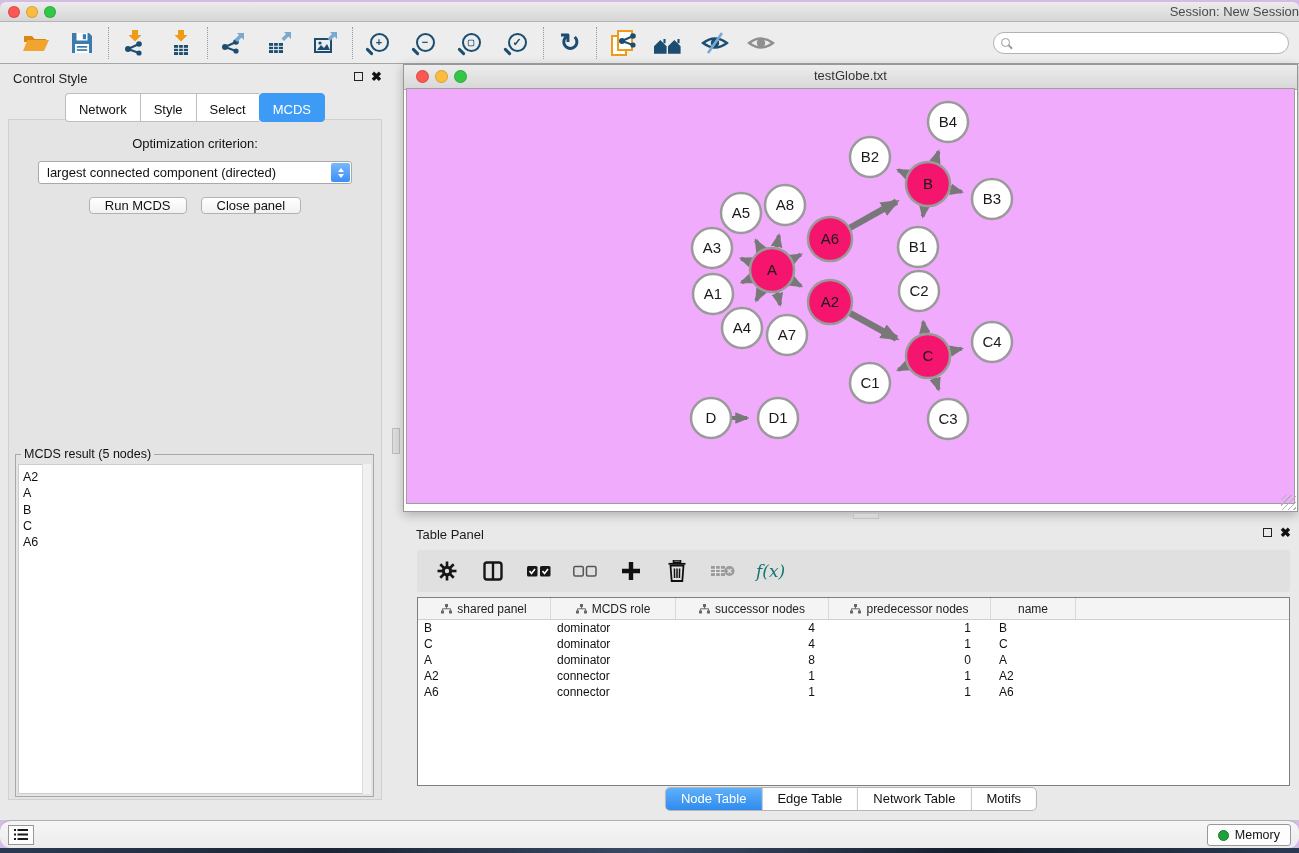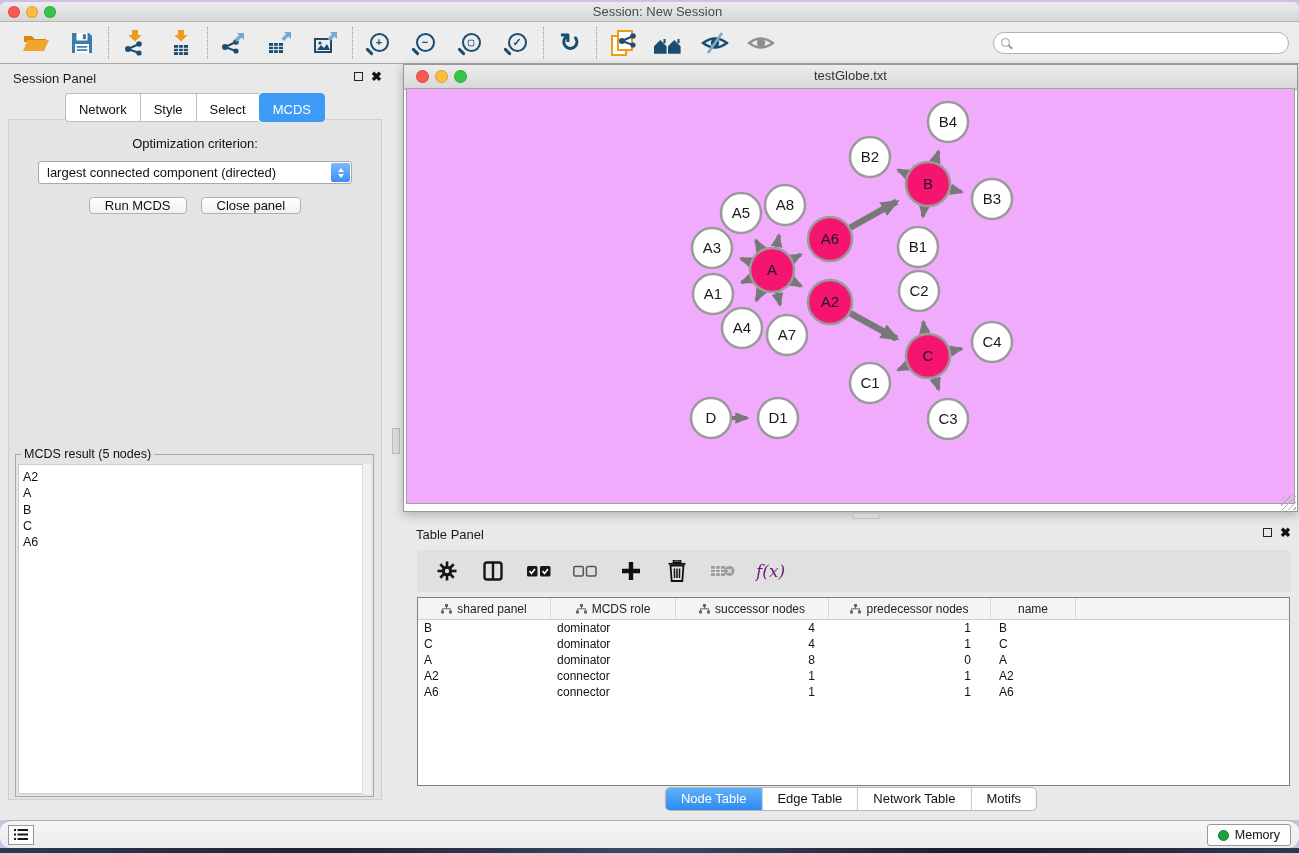--- a/index.html
+++ b/index.html
@@ -6,21 +6,21 @@
   html,body { width:1299px; height:853px; overflow:hidden;
               font-family:"Liberation Sans", sans-serif; background:#d4bce4; }
   .app { position:absolute; inset:0; }
 
   
   .titlebar { position:absolute; top:2px; left:0; right:0; height:20px;
     background:linear-gradient(#ececec,#d6d6d6); border-radius:6px 6px 0 0;
     border-bottom:1px solid #b5b5b5; }
   .tl { position:absolute; top:4px; width:12px; height:12px; border-radius:50%; border:1px solid rgba(0,0,0,.15); }
   .tl-red{ left:8px; background:#fc5753; } .tl-yellow{ left:26px; background:#fdbc40; } .tl-green{ left:44px; background:#33c748; }
-  .title-text { text-align:center; line-height:20px; font-size:13px; color:#4a4a4a;padding-left:16px; }
+  .title-text { text-align:right; line-height:20px; font-size:13px; color:#4a4a4a;padding-left:16px; }
 
   
   .toolbar { position:absolute; top:22px; left:0; right:0; height:42px; background:#ededed;
     border-bottom:1px solid #a6a6a6; display:flex; align-items:center; padding:0 10px; }
   .tb-group { display:flex; align-items:center; gap:14px; padding:0 10px; }
   .tb-sep { width:0; height:32px; border-left:1px dotted #9a9a9a; }
   .tb-icon { width:32px; height:32px; display:flex; align-items:center; justify-content:center; cursor:pointer; }
   .mag { position:relative; width:19px; height:19px; border:2.5px solid #1b4d71; border-radius:50%;
          display:flex; align-items:center; justify-content:center; }
   .mag i { font-style:normal; font-weight:bold; font-size:11px; color:#1b4d71; line-height:1; }
@@ -89,21 +89,21 @@
   .resize-grip { position:absolute; right:1px; bottom:1px; width:15px; height:15px;
     background:repeating-linear-gradient(135deg, transparent 0 3px, #b0b0b0 3px 4px); }
   .h-divider { position:absolute; top:448px; left:0; right:0; height:8px; }
   .h-grip { position:absolute; left:450px; top:1px; width:26px; height:6px; background:#d8d8d8; border:1px solid #c2c2c2; }
 
   
   .table-panel { position:absolute; top:456px; left:0; right:0; bottom:0; }
   .tp-toolbar { position:absolute; top:30px; left:14px; right:9px; height:42px; background:#e0e0e0;
     border-radius:3px; display:flex; align-items:center; padding-left:17px; gap:20px; }
   .tp-icon { height:30px; min-width:26px; display:flex; align-items:center; justify-content:center; cursor:pointer; }
-  .fx { font-family:"DejaVu Serif", serif; font-style:italic; font-size:17px; color:#701a75; }
+  .fx { font-family:"DejaVu Serif", serif; font-style:italic; font-size:17px; color:#0f766e; }
   .tp-table { position:absolute; top:77px; left:14px; right:9px; height:189px; background:#fff;
     border:1px solid #7f7f7f; overflow:hidden; font-size:12px; }
   .thead { display:flex; height:22px; background:#f4f4f4; border-bottom:1px solid #cfcfcf; }
   .th { display:flex; align-items:center; justify-content:center; gap:5px; border-right:1px solid #d9d9d9;
     color:#222; overflow:hidden; }
   .tr { display:flex; height:16px; align-items:center; color:#111; }
   .td { overflow:hidden; white-space:nowrap; }
 
   .bottom-tabs { position:absolute; bottom:9px; left:50%; transform:translateX(-50%);
     display:flex; border:1px solid #b5b5b5; border-radius:5px; overflow:hidden; background:#fff; }
@@ -283,21 +283,21 @@
     <div class="search-box">
       <span class="search-mag"></span>
       <input type="text" value="" style="">
     </div>
   </div>
 
   <div class="main">
 
     <div class="control-panel">
       <div class="panel-head">
-        <span class="panel-title">Session Panel</span>
+        <span class="panel-title">Control Style</span>
         <span class="win-btns">
           <span class="float-box"></span>
           <span class="close-x">✖</span>
         </span>
       </div>
       <div class="cp-tabs" id="cp-tabs">
           <span class="cp-tab">Network</span>
           <span class="cp-tab">Style</span>
           <span class="cp-tab">Select</span>
           <span class="cp-tab active">MCDS</span>

